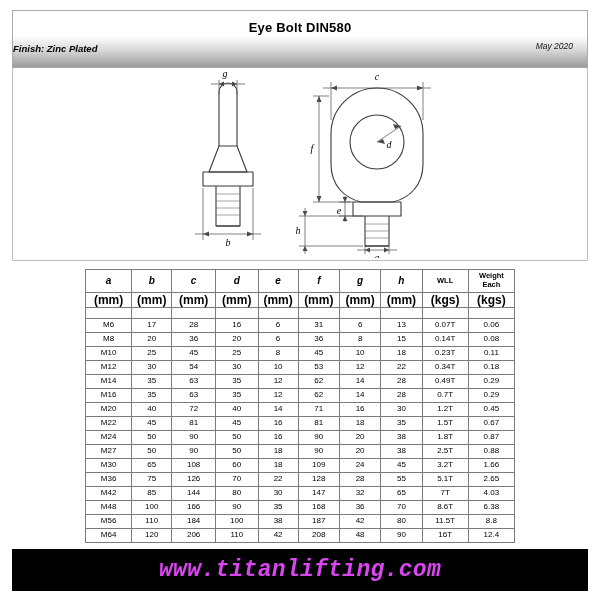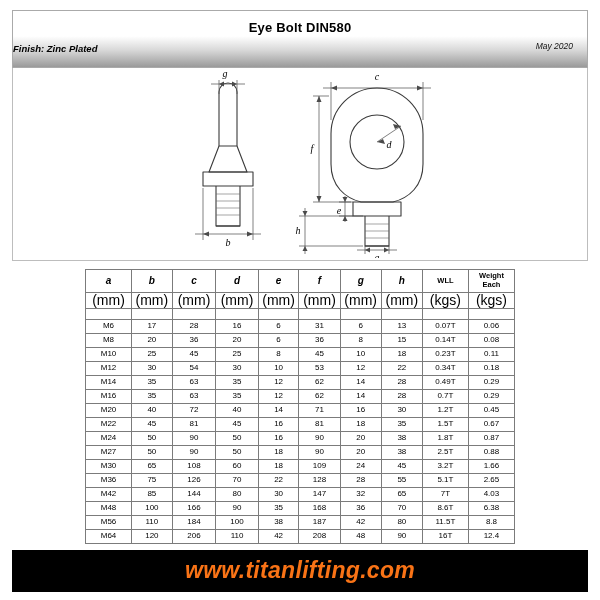--- a/index.html
+++ b/index.html
@@ -97,46 +97,47 @@
     font-style: italic;
     font-size: 10px;
     height: 22px;
   }
   table.spec th.stack {
     font-size: 7.5px;
     font-style: normal;
     line-height: 1.15;
   }
   table.spec tr.units td {
-    font-weight: normal;
-    font-size: 14px;
+    font-weight: bold;
+    font-size: 12px;
     height: 14px;
   }
   table.spec tr.blank td { height: 10px; }
   table.spec col.c-a  { width: 38px; }
   table.spec col.c-b  { width: 33px; }
   table.spec col.c-c  { width: 36px; }
   table.spec col.c-d  { width: 35px; }
   table.spec col.c-e  { width: 33px; }
   table.spec col.c-f  { width: 34px; }
   table.spec col.c-g  { width: 34px; }
   table.spec col.c-h  { width: 34px; }
   table.spec col.c-w  { width: 38px; }
   table.spec col.c-we { width: 38px; }
 
   
   .footer {
     flex: 0 0 auto;
     height: 42px;
     background: #000;
-    color: #f97316;
+    color: #d946ef;
     display: flex;
     align-items: center;
     justify-content: center;
     margin-top: 6px;
+    font-family: Liberation Mono, monospace;
   }
   .footer-text {
     font-style: italic;
     font-weight: bold;
     font-size: 23px;
     letter-spacing: 0.3px;
   }
 </style>
 </head>
 <body>

